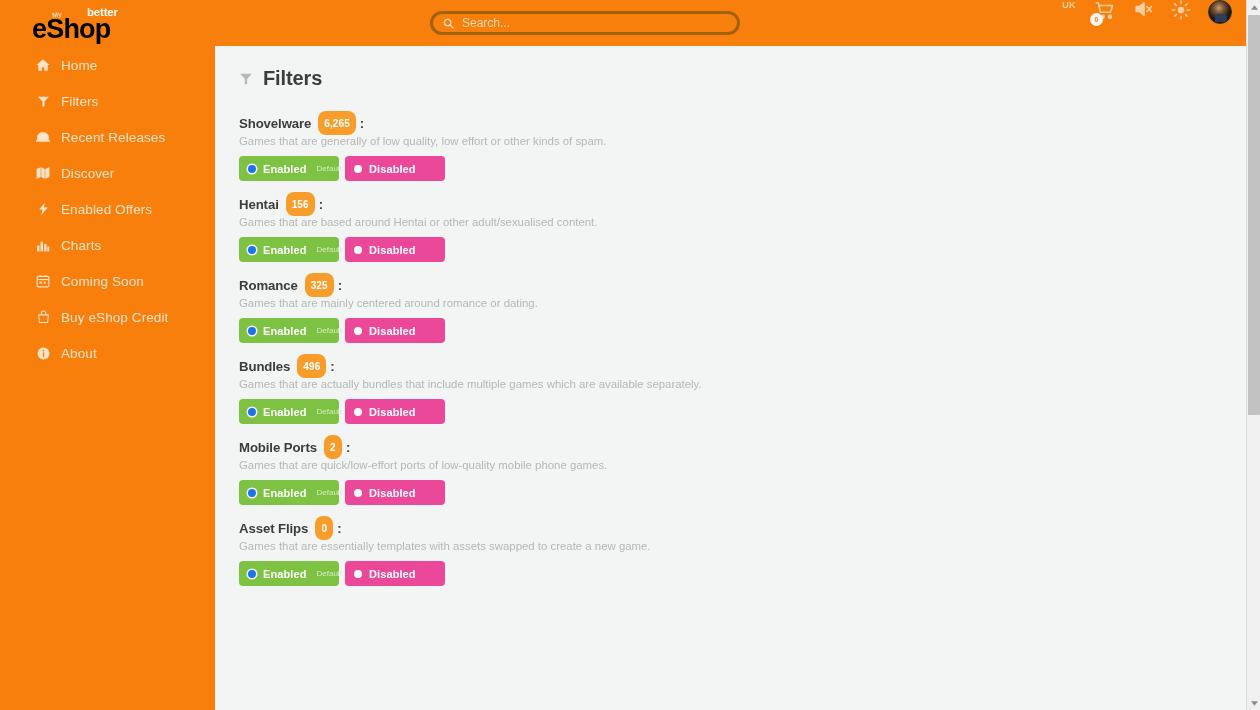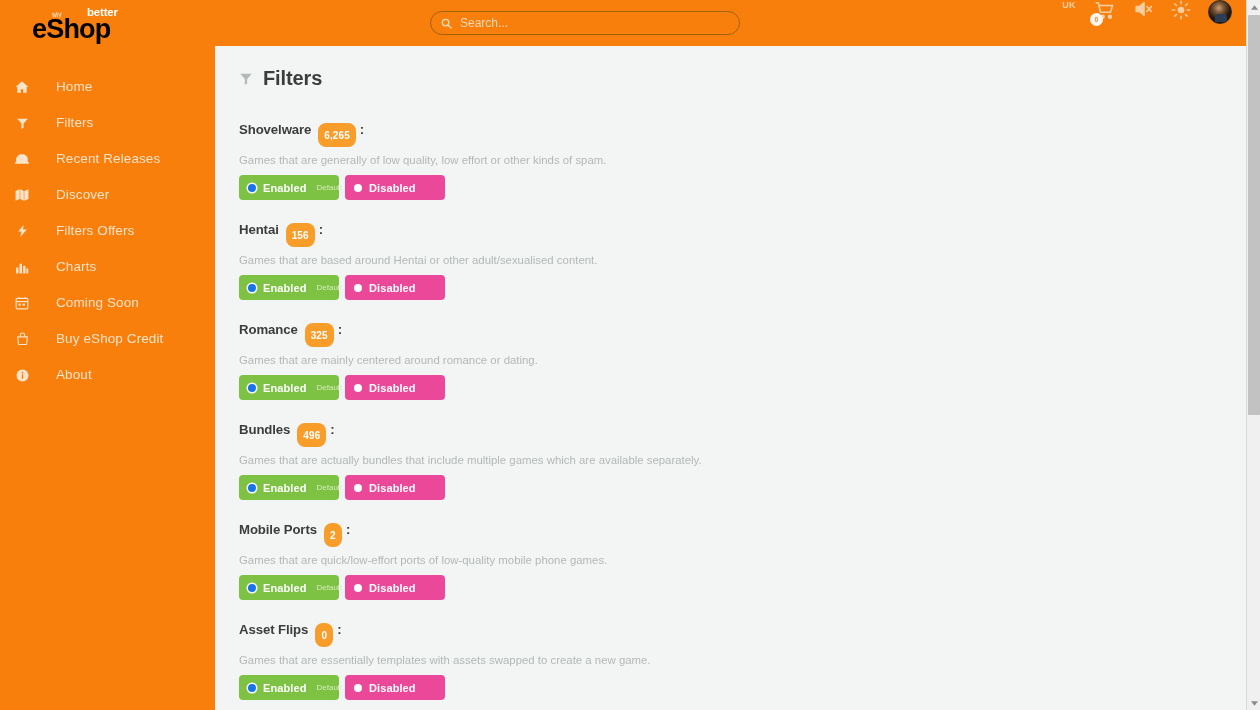--- a/index.html
+++ b/index.html
@@ -38,24 +38,24 @@
     transform: rotate(-8deg);
   }
   .logo-main {
     position: absolute; left: 2px; top: 8px;
     font-size: 27px; font-weight: 700; color: #000000;
     letter-spacing: -0.8px;
   }
 
   .nav { position: absolute; left: 0; top: 58px; width: 215px; }
   .nav-item {
-    display: flex; align-items: flex-end;
+    display: flex; align-items: flex-start;
     height: 36px;
-    padding-left: 15px;
-    gap: 27px;
+    padding-left: 36px;
+    gap: 11px;
     cursor: pointer;
   }
   .nav-item .nav-ico {
     width: 14px; height: 14px;
     display: flex; align-items: center; justify-content: center;
     flex: 0 0 14px;
   }
   .nav-item .nav-ico svg { display: block; }
   .nav-label {
     font-size: 13.5px;
@@ -67,21 +67,21 @@
   .header {
     position: absolute; left: 215px; top: 0;
     width: 1031px; height: 46px;
     background: #f97f0d;
     z-index: 2;
   }
   .search-box {
     position: absolute;
     left: 215px; top: 11px;
     width: 310px; height: 24px;
-    border: 1px solid #a16207;
+    border: 3px solid #a16207;
     border-radius: 12px;
     display: flex; align-items: center;
     padding-left: 10px;
     gap: 8px;
     cursor: text;
   }
   .search-ico svg { display: block; }
   .search-ph {
     font-size: 12px; color: #fdd9b5;
   }
@@ -150,30 +150,29 @@
   .filter-head {
     display: flex; align-items: center;
     font-size: 13.2px; font-weight: 700; color: #3c3c3c;
     gap: 0;
   }
   .filter-name { letter-spacing: -0.1px; }
   .count-badge {
     display: inline-flex; align-items: center; justify-content: center;
     min-width: 18px; height: 15px;
     padding: 12px 6px;
-    margin: 12px 4px 0 7px;
+    margin: 0 4px 0 7px;
     border-radius: 8px;
     background: #f89c2a;
     color: #ffffff;
     font-size: 10px; font-weight: 700;
     letter-spacing: 0.1px;
   }
   .colon { font-weight: 700; color: #3c3c3c; }
   .filter-desc {
-    margin-top: 7px;
     font-size: 11.4px;
     color: #b3b8b6;
   }
   .btn-row { margin-top: 9px; display: flex; gap: 6px; }
   .opt-btn {
     height: 25px;
     border-radius: 4px;
     display: flex; align-items: center;
     padding: 0 12px 0 9px;
     gap: 7px;
@@ -267,21 +266,21 @@
             </svg>
           </span>
           <span class="nav-label">Discover</span>
         </div>
         <div class="nav-item">
           <span class="nav-ico">
             <svg width="13" height="14" viewBox="0 0 24 24" fill="#fde3c8">
               <path d="M14 1L4 13h6l-2 10L20 9h-7z"></path>
             </svg>
           </span>
-          <span class="nav-label">Filters Offers</span>
+          <span class="nav-label">Enabled Offers</span>
         </div>
         <div class="nav-item">
           <span class="nav-ico">
             <svg width="14" height="13" viewBox="0 0 24 24" fill="#fde3c8">
               <rect x="1" y="12" width="4.5" height="11"></rect>
               <rect x="7.5" y="5" width="4.5" height="18"></rect>
               <rect x="14" y="9" width="4.5" height="14"></rect>
               <rect x="20" y="14" width="3.5" height="9"></rect>
             </svg>
           </span>

